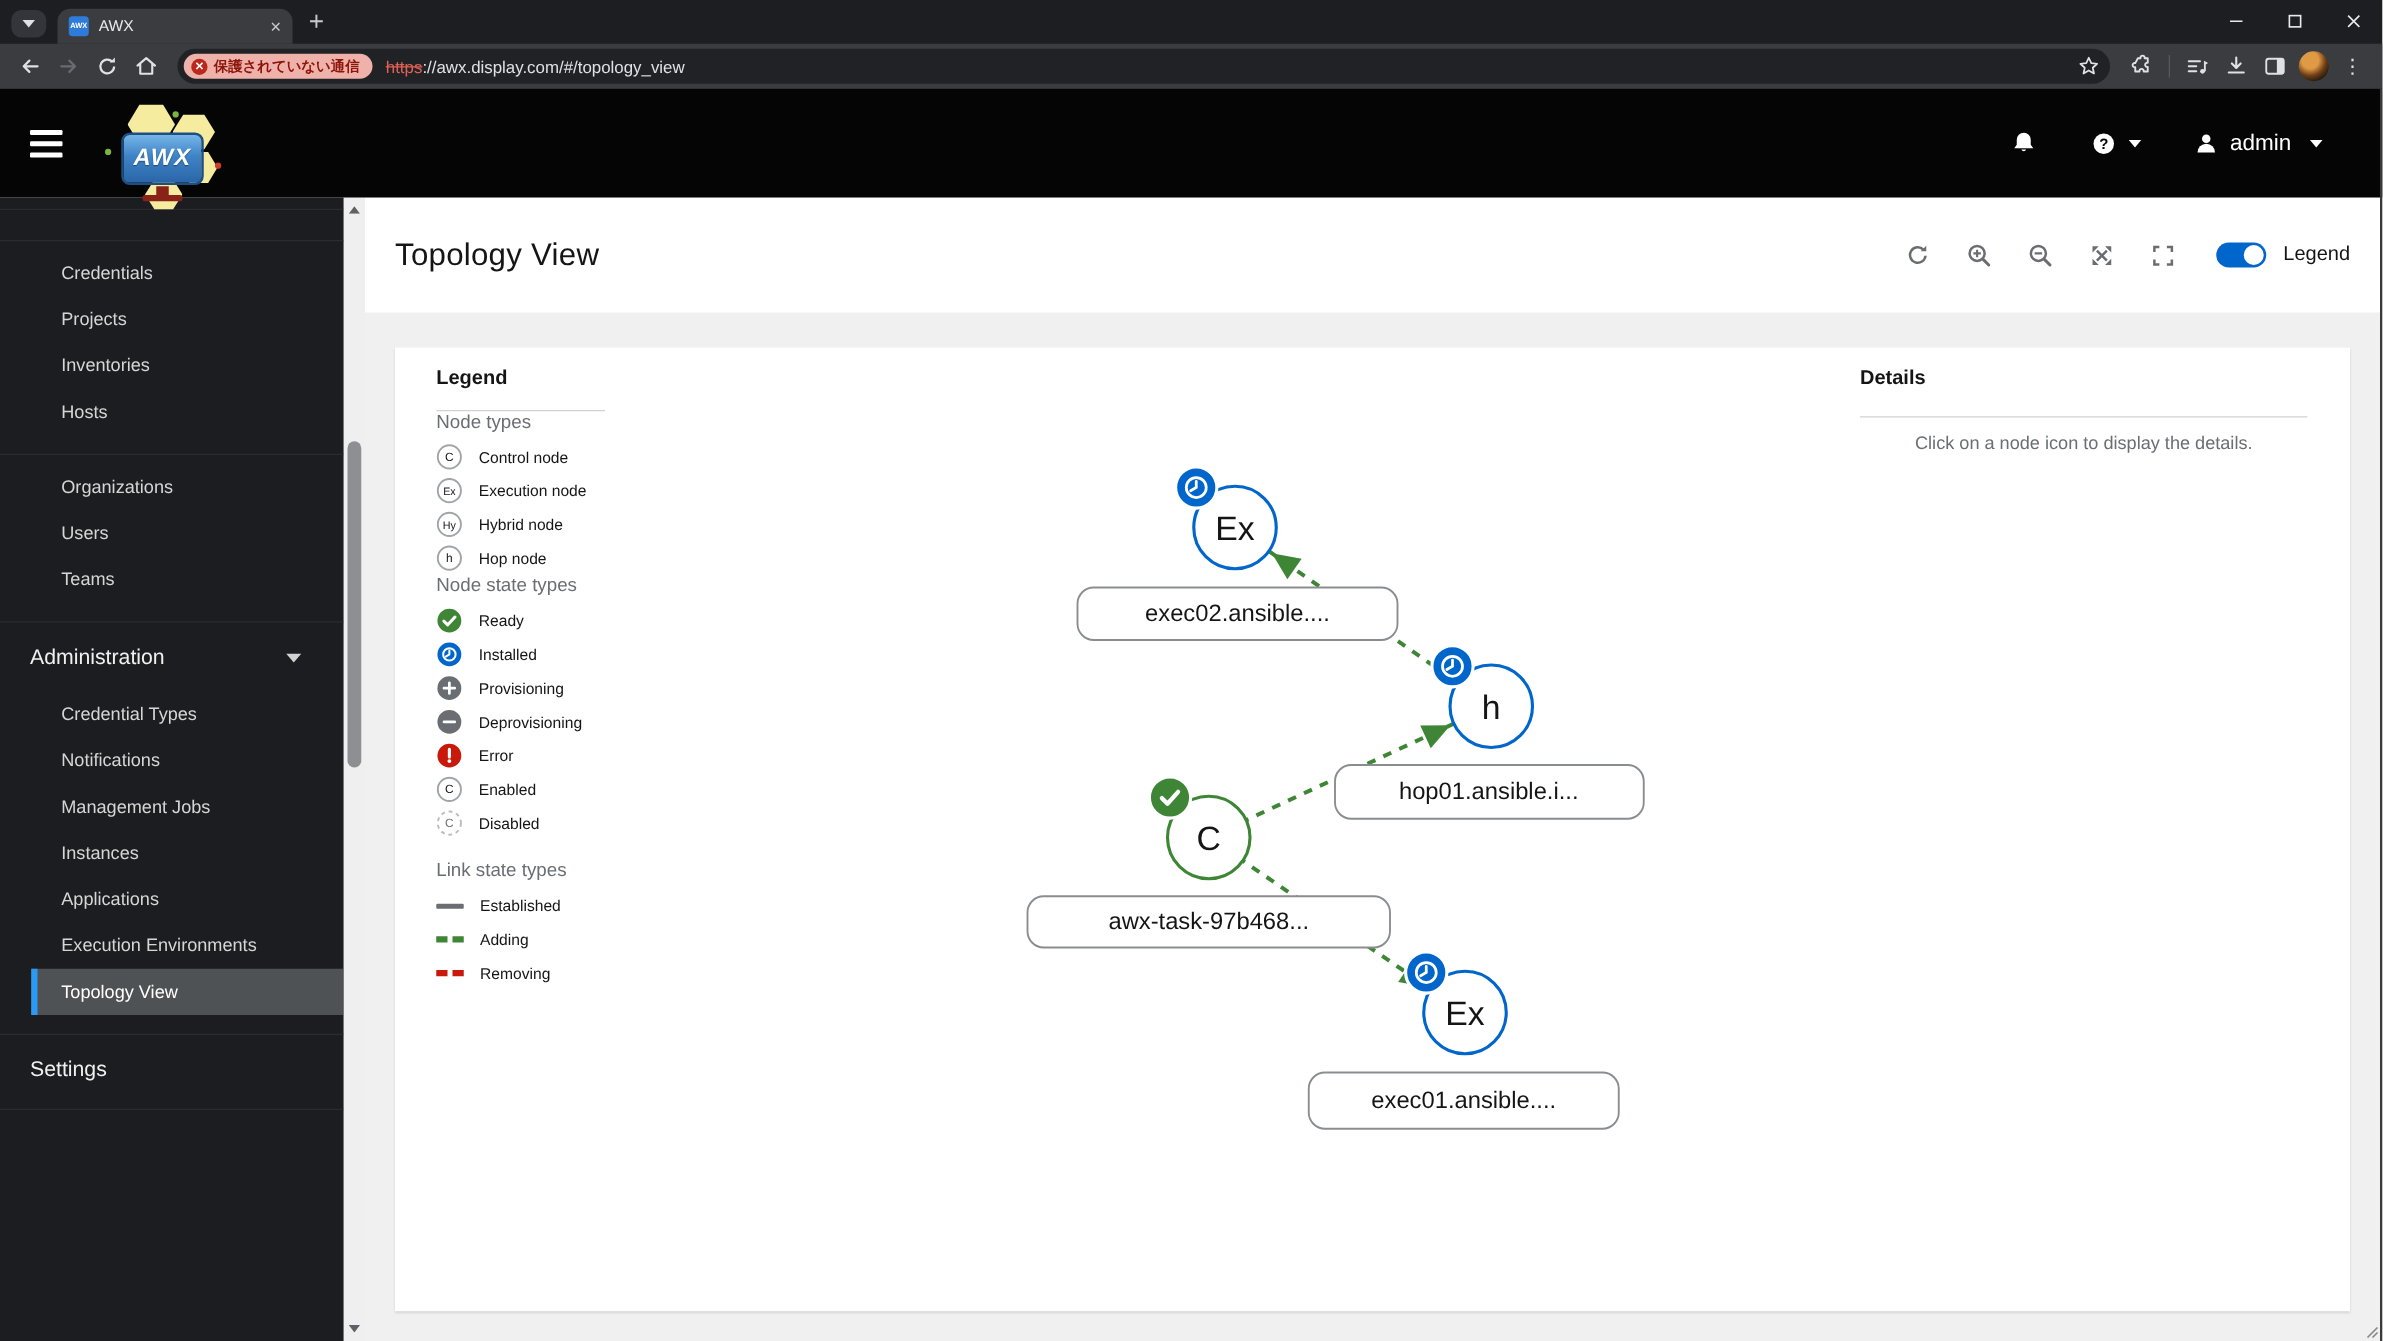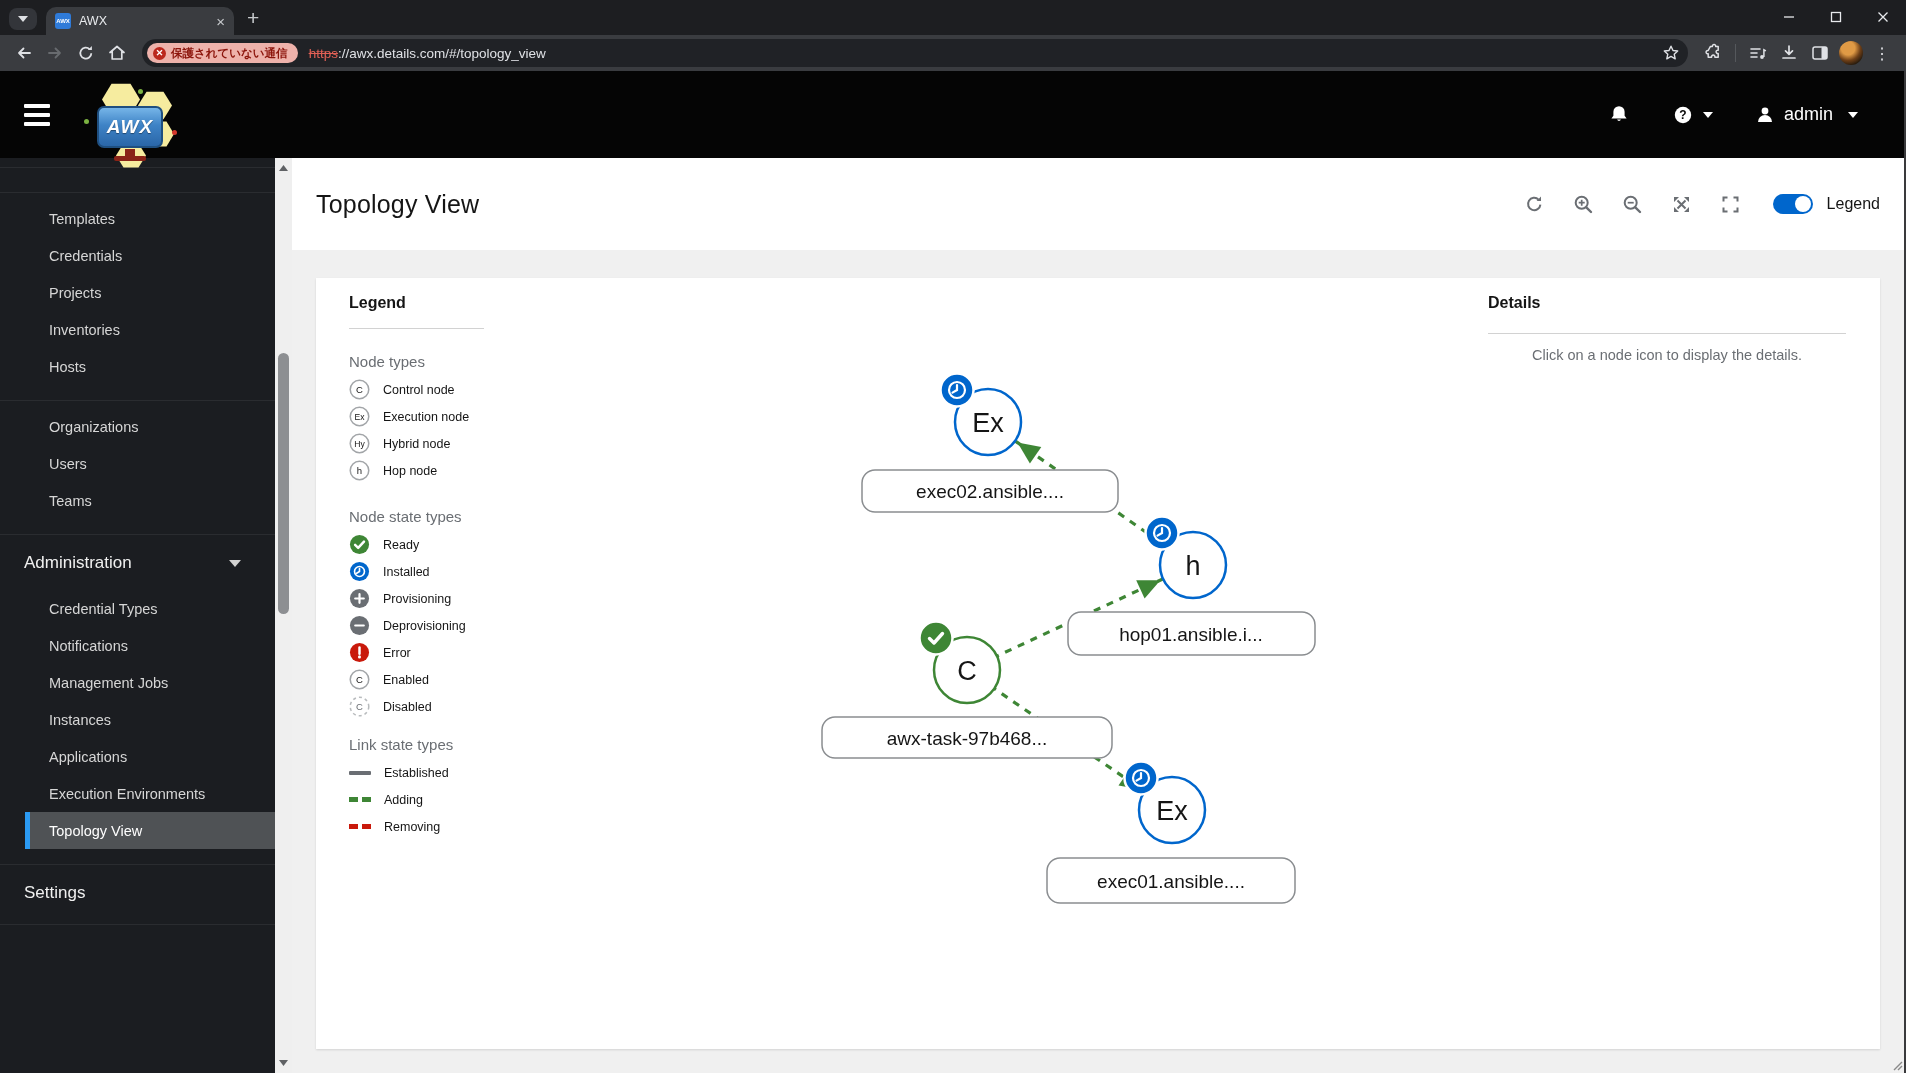--- a/index.html
+++ b/index.html
@@ -95,21 +95,21 @@
 
   .content-area { flex:1; position:relative; }
   .card { position:absolute; left:24px; top:28px; width:1564px; height:771px; background:#fff;
     box-shadow:0 1px 2px rgba(3,3,3,.12); }
   .graph-svg { position:absolute; left:0; top:0; }
 
   
   .legend-panel { position:absolute; left:33px; top:16px; width:230px; z-index:3; }
   .lg-title { font-size:16px; font-weight:bold; color:#151515; }
   .lg-hr { border:none; border-top:1px solid #d2d2d2; width:135px; margin:16px 0 0 0; }
-  .lg-sub { font-size:15px; color:#6a6e73; margin:24px 0 6px; }
+  .lg-sub { font-size:15px; color:#6a6e73; margin:0 0 6px; }
   .lg-row { height:27px; display:flex; align-items:center; gap:13px; }
   .lg-row .lbl { font-size:12.5px; color:#151515; }
   .lg-ic { width:21px; height:21px; flex-shrink:0; display:flex; }
   .lk-sample { width:22px; display:flex; align-items:center; gap:4px; flex-shrink:0; }
   .lk-solid { width:22px; height:4px; background:#6a6e73; border-radius:1px; }
   .lk-dash { width:9px; height:5px; }
   .lk-dash.green { background:#3e8635; }
   .lk-dash.red { background:#c9190b; }
 
   
@@ -181,21 +181,21 @@
       <svg width="20" height="20">
         <path d="M3 9.5 10 3.5l7 6 M5.2 8.3V16h9.6V8.3" fill="none" stroke="#dfe1e5" stroke-width="1.7" stroke-linecap="round" stroke-linejoin="round"></path>
       </svg>
     </div>
 
     <div class="urlbar">
       <div class="chip">
         <span class="chip-badge">✕</span>
         <span class="chip-txt">保護されていない通信</span>
       </div>
-      <div class="url"><span class="scheme">https</span><span>://awx.details.com/#/topology_view</span></div>
+      <div class="url"><span class="scheme">https</span><span>://awx.display.com/#/topology_view</span></div>
       <svg width="18" height="18" style="flex-shrink:0">
         <path d="M9 2.2l2 4.3 4.7.5-3.5 3.2 1 4.6-4.2-2.4-4.2 2.4 1-4.6L2.3 7l4.7-.5z" fill="none" stroke="#dfe1e5" stroke-width="1.4" stroke-linejoin="round"></path>
       </svg>
     </div>
 
     <div class="tb-ic">
       <svg width="20" height="20">
         <path d="M7.3 3.6h2.1a1.7 1.7 0 1 1 3.3 0h2.5v3.6a1.7 1.7 0 1 0 0 3.3v3.7h-3.3a1.7 1.7 0 1 0-3.3 0H5.2v-3.4a1.7 1.7 0 1 1 0-3.3z" fill="none" stroke="#dfe1e5" stroke-width="1.5" stroke-linejoin="round"></path>
       </svg>
     </div>
@@ -275,21 +275,20 @@
 <div class="shell">
 
   <nav class="sidebar">
     <div class="sb-gap1 sb-line" style="border-top:none"></div>
     <div class="sb-line"></div>
     <div class="sb-gap2"></div>
     <div class="sb-line"></div>
 
     <div>
       <div class="nav-items">
-        <div class="nav-item">Templates</div>
         <div class="nav-item">Credentials</div>
         <div class="nav-item">Projects</div>
         <div class="nav-item">Inventories</div>
         <div class="nav-item">Hosts</div>
       </div>
     </div>
     <div class="sb-line"></div>
 
     <div>
       <div class="nav-items">

